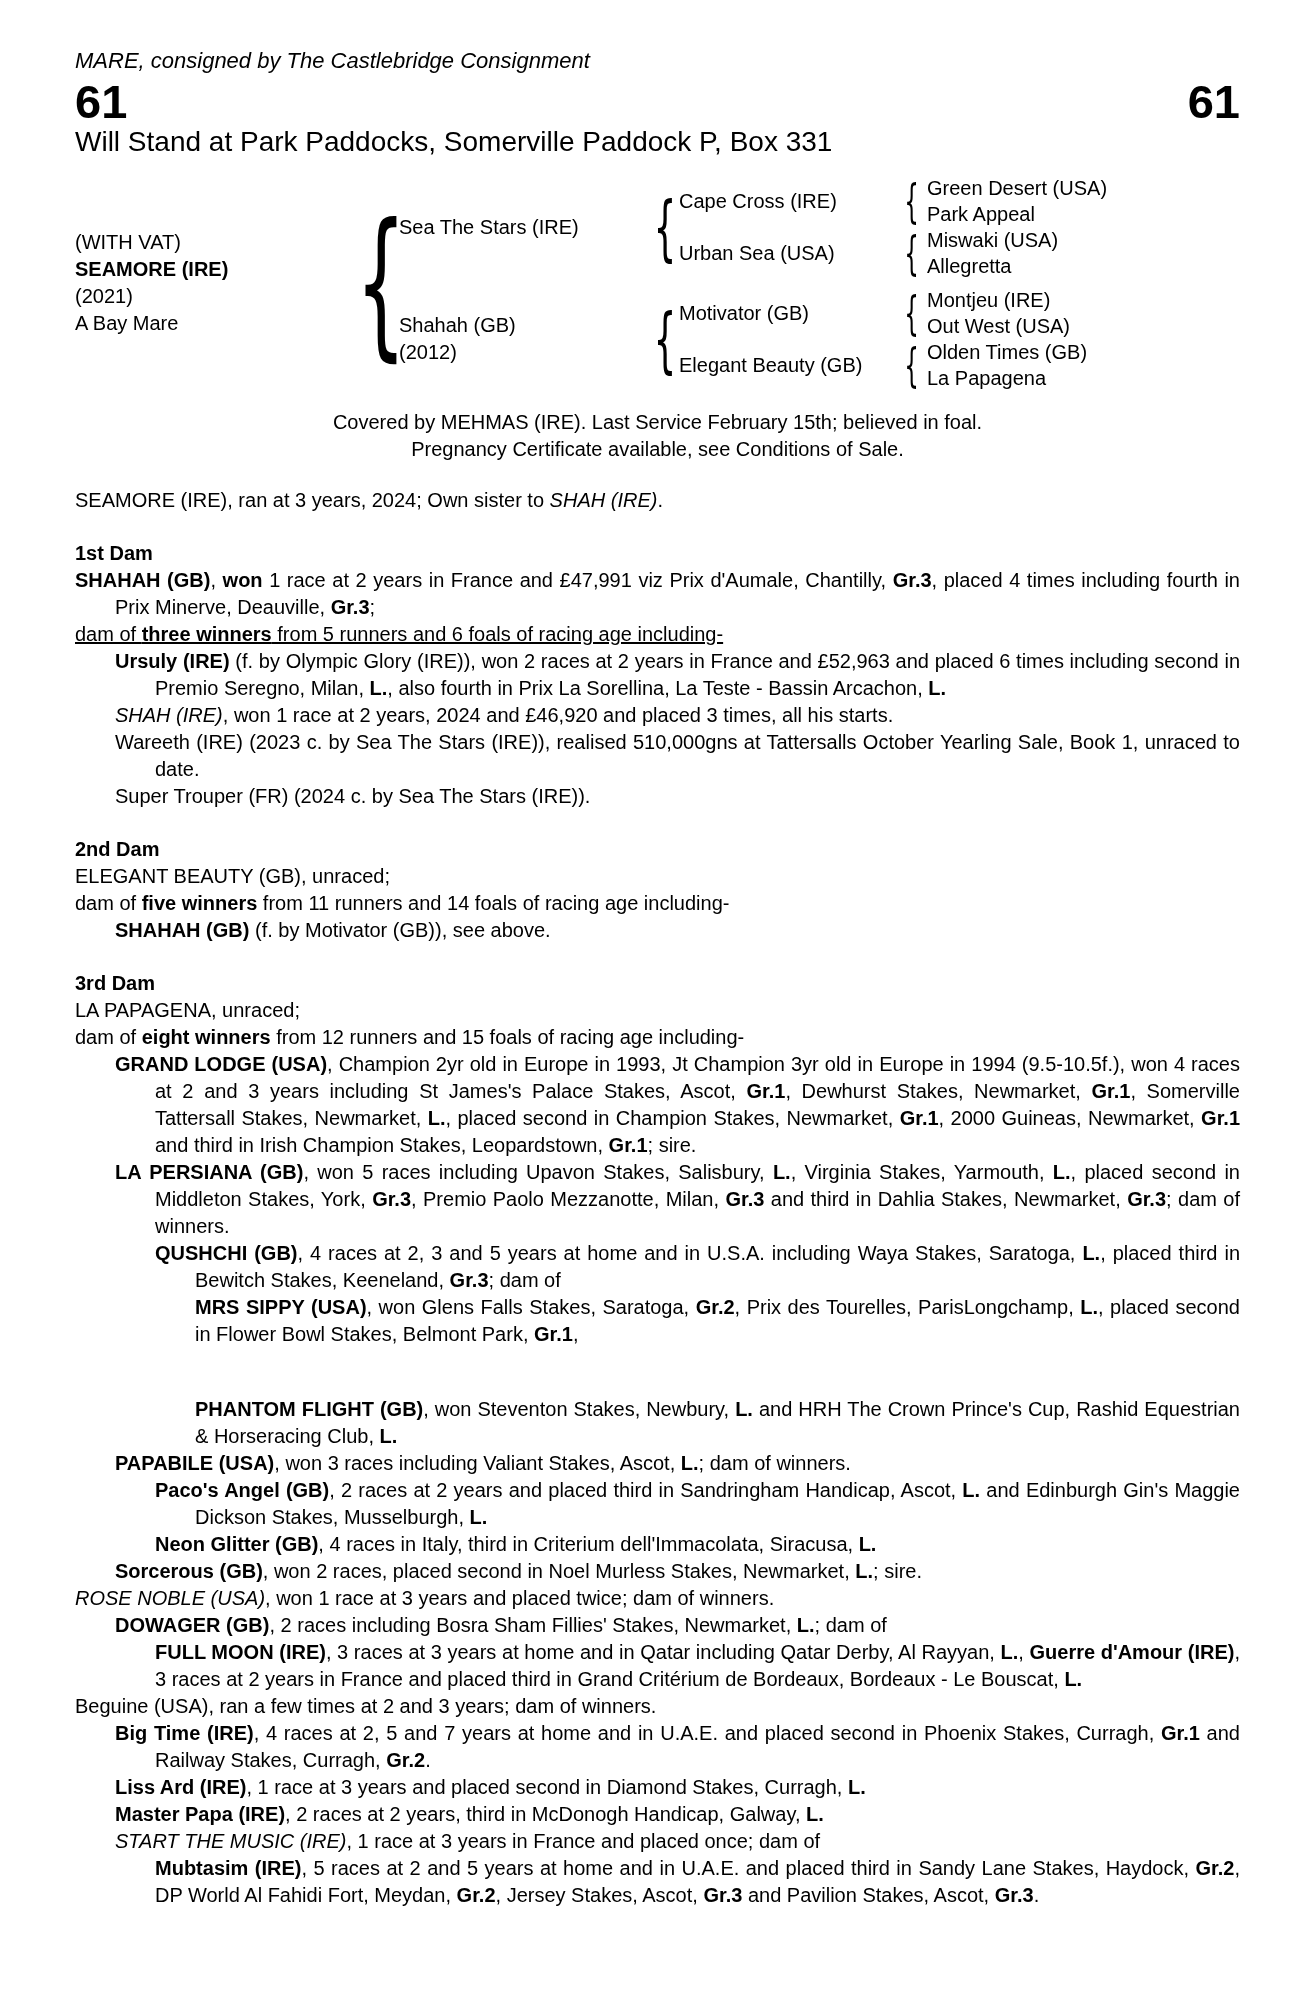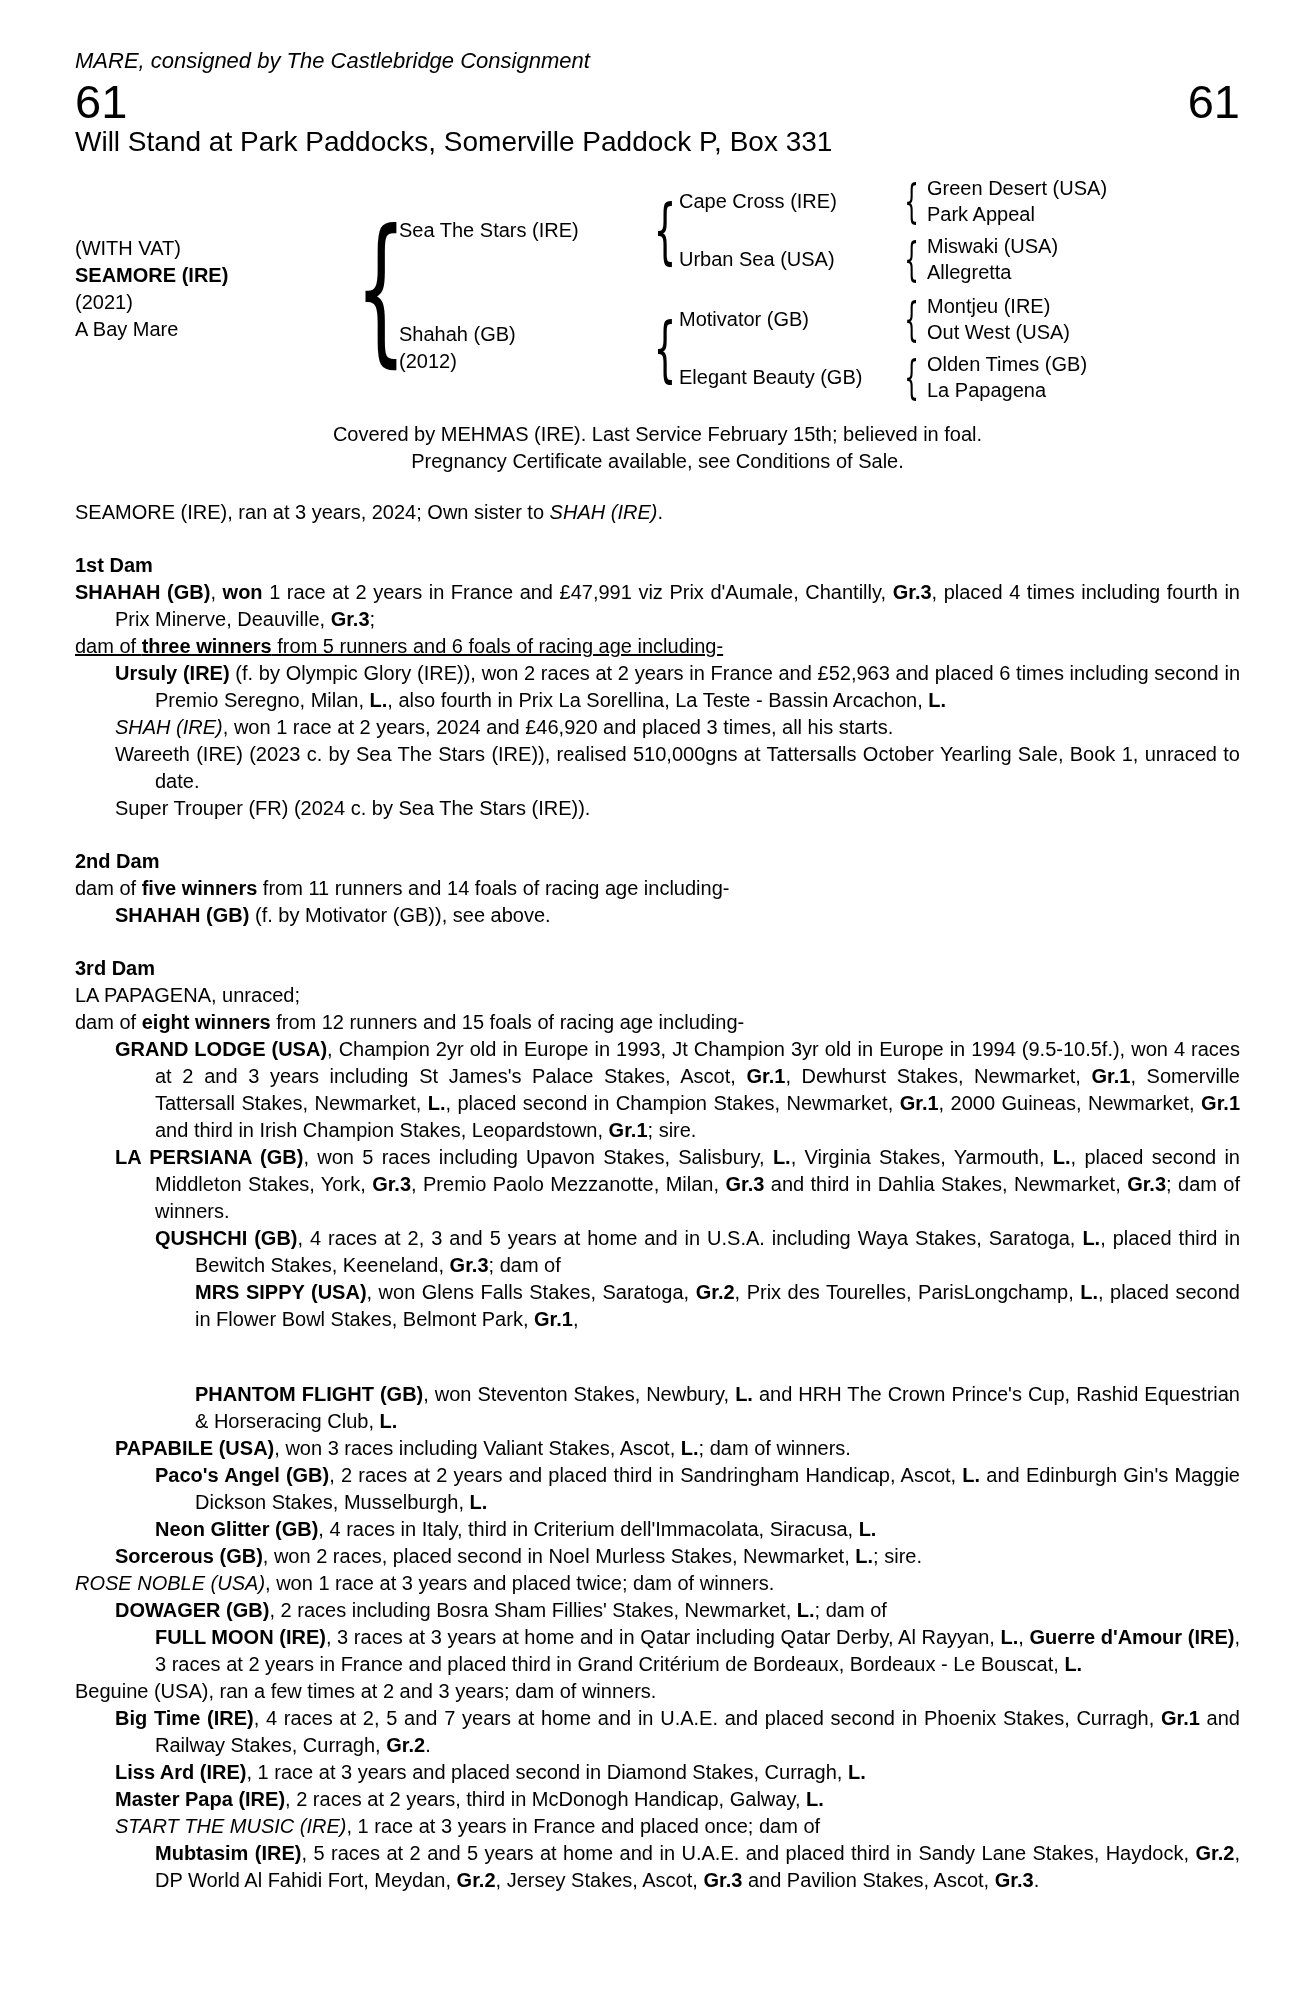--- a/index.html
+++ b/index.html
@@ -8,37 +8,37 @@
     background: #ffffff; color: #000000;
     font-family: "Liberation Sans", "DejaVu Sans", sans-serif;
     font-size: 20px;
     overflow: hidden;
   }
   .page { padding: 48px 75px 0 75px; }
 
   
   .consign { text-align: left; font-style: italic; font-size: 22px; line-height: 26px; }
   .lot-row { display: flex; justify-content: space-between; align-items: flex-start;
-             font-weight: normal; font-size: 47px; line-height: 1.0; margin-top: 4px; }
+             font-weight: bold; font-size: 47px; line-height: 1.0; margin-top: 4px; }
   .stand { font-weight: normal; font-size: 28px; line-height: 26px; margin-top: 4px; }
 
   
   .pedigree { display: flex; align-items: center; margin-top: 20px; }
   .ped-left { width: 288px; line-height: 27px; }
   .ped-left .horse-name { font-weight: bold; }
   .brace { display: flex; align-items: center; justify-content: center;
            font-family: "DejaVu Sans", sans-serif; flex: 0 0 auto; }
   .brace span { display: block; line-height: 1; transform: scaleX(0.5); }
   .brace-lg { width: 36px; } .brace-lg span { font-size: 160px; }
   .brace-md { width: 28px; } .brace-md span { font-size: 72px; }
   .brace-sm { width: 30px; } .brace-sm span { font-size: 46px; }
   .ped-gen { flex: 1; display: flex; flex-direction: column; gap: 8px; }
   .ped-half { display: flex; align-items: center; }
   .parent-cell { width: 252px; line-height: 27px; }
-  .gp-col { flex: 1; display: flex; flex-direction: column; gap: 6px; }
+  .gp-col { flex: 1; display: flex; flex-direction: column; }
   .gp-row { display: flex; align-items: center; }
   .gp-name { width: 218px; }
   .ggp { flex: 1; line-height: 26px; }
 
   
   .covered { text-align: center; margin-top: 18px; line-height: 27px; }
   .race-record { margin-top: 24px; line-height: 27px; }
 
   
   .sections { }
@@ -150,20 +150,21 @@
         <h2 class="sec-heading">1st Dam</h2>
         <p class="para" style="padding-left: 40px; text-indent: -40px;"><span class="b">SHAHAH (GB)</span><span>, </span><span class="b">won</span><span> 1 race at 2 years in France and £47,991 viz Prix d'Aumale, Chantilly, </span><span class="b">Gr.3</span><span>, placed 4 times including fourth in Prix Minerve, Deauville, </span><span class="b">Gr.3</span><span>;</span></p>
         <p class="para" style="padding-left: 40px; text-indent: -40px; text-decoration: underline;"><span>dam of </span><span class="b">three winners</span><span> from 5 runners and 6 foals of racing age including-</span></p>
         <p class="para" style="padding-left: 80px; text-indent: -40px;"><span class="b">Ursuly (IRE)</span><span> (f. by Olympic Glory (IRE)), won 2 races at 2 years in France and £52,963 and placed 6 times including second in Premio Seregno, Milan, </span><span class="b">L.</span><span>, also fourth in Prix La Sorellina, La Teste - Bassin Arcachon, </span><span class="b">L.</span></p>
         <p class="para" style="padding-left: 80px; text-indent: -40px;"><span class="i">SHAH (IRE)</span><span>, won 1 race at 2 years, 2024 and £46,920 and placed 3 times, all his starts.</span></p>
         <p class="para" style="padding-left: 80px; text-indent: -40px;"><span>Wareeth (IRE) (2023 c. by Sea The Stars (IRE)), realised 510,000gns at Tattersalls October Yearling Sale, Book 1, unraced to date.</span></p>
         <p class="para" style="padding-left: 80px; text-indent: -40px;"><span>Super Trouper (FR) (2024 c. by Sea The Stars (IRE)).</span></p>
       </section>
       <section class="section">
         <h2 class="sec-heading">2nd Dam</h2>
+        <p class="para" style="padding-left: 40px; text-indent: -40px;"><span>ELEGANT BEAUTY (GB), unraced;</span></p>
         <p class="para" style="padding-left: 40px; text-indent: -40px;"><span>dam of </span><span class="b">five winners</span><span> from 11 runners and 14 foals of racing age including-</span></p>
         <p class="para" style="padding-left: 80px; text-indent: -40px;"><span class="b">SHAHAH (GB)</span><span> (f. by Motivator (GB)), see above.</span></p>
       </section>
       <section class="section">
         <h2 class="sec-heading">3rd Dam</h2>
         <p class="para" style="padding-left: 40px; text-indent: -40px;"><span>LA PAPAGENA, unraced;</span></p>
         <p class="para" style="padding-left: 40px; text-indent: -40px;"><span>dam of </span><span class="b">eight winners</span><span> from 12 runners and 15 foals of racing age including-</span></p>
         <p class="para" style="padding-left: 80px; text-indent: -40px;"><span class="b">GRAND LODGE (USA)</span><span>, Champion 2yr old in Europe in 1993, Jt Champion 3yr old in Europe in 1994 (9.5-10.5f.), won 4 races at 2 and 3 years including St James's Palace Stakes, Ascot, </span><span class="b">Gr.1</span><span>, Dewhurst Stakes, Newmarket, </span><span class="b">Gr.1</span><span>, Somerville Tattersall Stakes, Newmarket, </span><span class="b">L.</span><span>, placed second in Champion Stakes, Newmarket, </span><span class="b">Gr.1</span><span>, 2000 Guineas, Newmarket, </span><span class="b">Gr.1</span><span> and third in Irish Champion Stakes, Leopardstown, </span><span class="b">Gr.1</span><span>; sire.</span></p>
         <p class="para" style="padding-left: 80px; text-indent: -40px;"><span class="b">LA PERSIANA (GB)</span><span>, won 5 races including Upavon Stakes, Salisbury, </span><span class="b">L.</span><span>, Virginia Stakes, Yarmouth, </span><span class="b">L.</span><span>, placed second in Middleton Stakes, York, </span><span class="b">Gr.3</span><span>, Premio Paolo Mezzanotte, Milan, </span><span class="b">Gr.3</span><span> and third in Dahlia Stakes, Newmarket, </span><span class="b">Gr.3</span><span>; dam of winners.</span></p>
         <p class="para" style="padding-left: 120px; text-indent: -40px;"><span class="b">QUSHCHI (GB)</span><span>, 4 races at 2, 3 and 5 years at home and in U.S.A. including Waya Stakes, Saratoga, </span><span class="b">L.</span><span>, placed third in Bewitch Stakes, Keeneland, </span><span class="b">Gr.3</span><span>; dam of</span></p>

